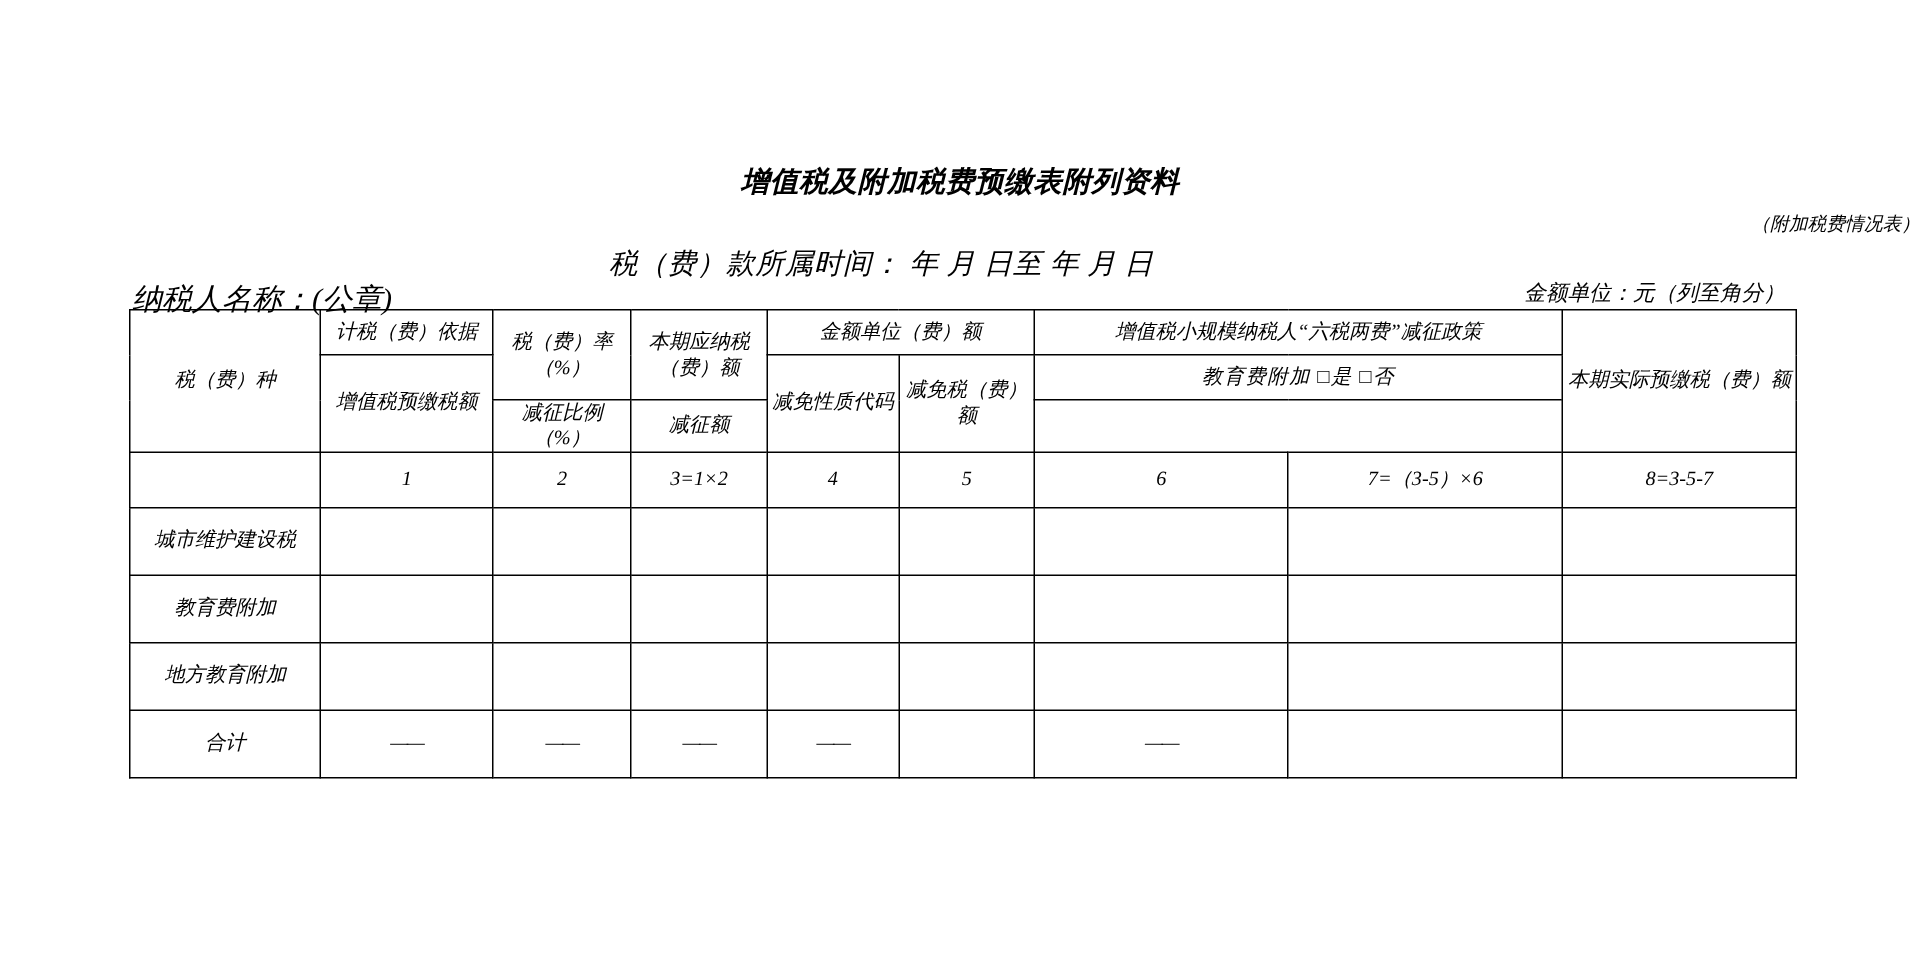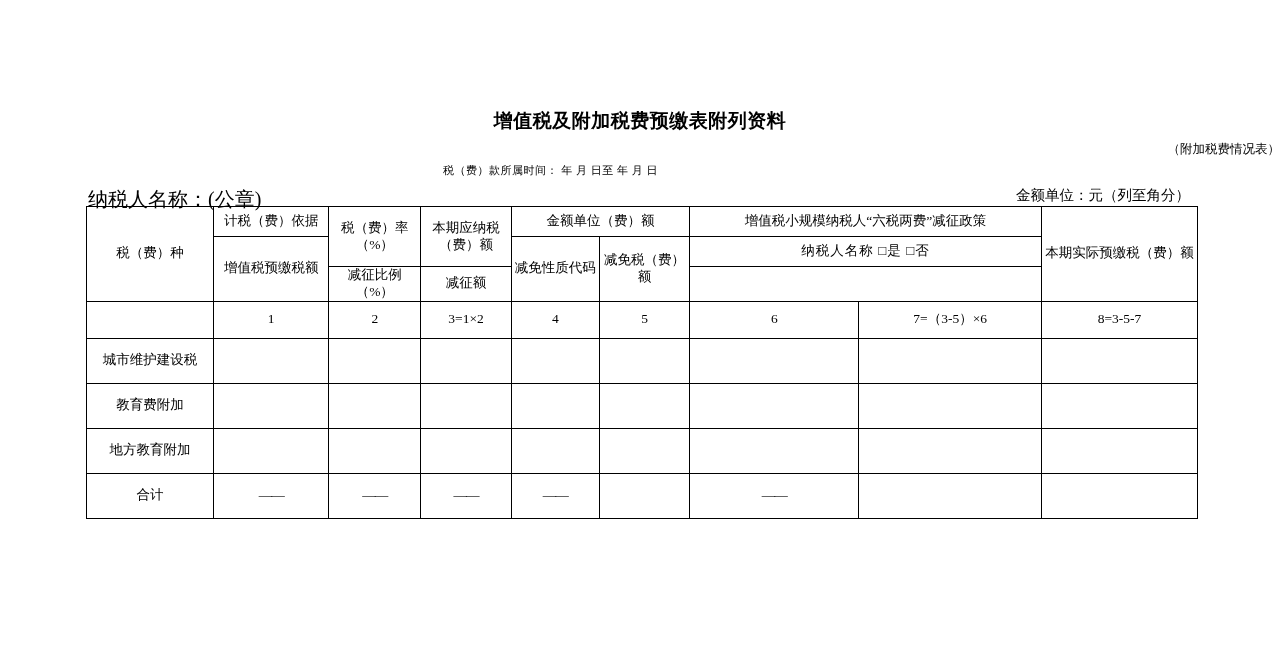--- a/index.html
+++ b/index.html
@@ -12,20 +12,21 @@
     height: 652px;
     font-family: "Liberation Serif", "DejaVu Serif", serif;
     color: #000000;
     position: relative;
     overflow: hidden;
   }
   .page {
     position: relative;
     width: 1280px;
     height: 652px;
+    font-style: italic;
   }
   .title {
     position: absolute;
     top: 108px;
     left: 0;
     width: 1280px;
     text-align: center;
     font-size: 19px;
     font-weight: bold;
     letter-spacing: 0.5px;
@@ -37,22 +38,23 @@
     width: 1280px;
     text-align: right;
     font-size: 12.5px;
   }
   .period-line {
     position: absolute;
     top: 163px;
     left: 0;
     width: 1101px;
     text-align: center;
-    font-size: 11px;
+    font-size: 19px;
     letter-spacing: 0.5px;
+    padding-left: 37px;
   }
   .meta-left {
     position: absolute;
     top: 186px;
     left: 88px;
     font-size: 20px;
   }
   .meta-right {
     position: absolute;
     top: 186px;
@@ -115,21 +117,21 @@
         <td rowspan="2">税（费）率（%）</td>
         <td rowspan="2">本期应纳税（费）额</td>
         <td colspan="2">金额单位（费）额</td>
         <td colspan="2">增值税小规模纳税人“六税两费”减征政策</td>
         <td rowspan="3">本期实际预缴税（费）额</td>
       </tr>
       <tr class="h-tall">
         <td rowspan="2">增值税预缴税额</td>
         <td rowspan="2">减免性质代码</td>
         <td rowspan="2">减免税（费）额</td>
-        <td colspan="2" class="chk">纳税人名称    □是 □否</td>
+        <td colspan="2" class="chk">教育费附加    □是 □否</td>
       </tr>
       <tr class="h-tall">
         <td>减征比例（%）</td>
         <td>减征额</td>
       </tr>
 
       <tr class="r-num">
         <td></td>
         <td>1</td>
         <td>2</td>

